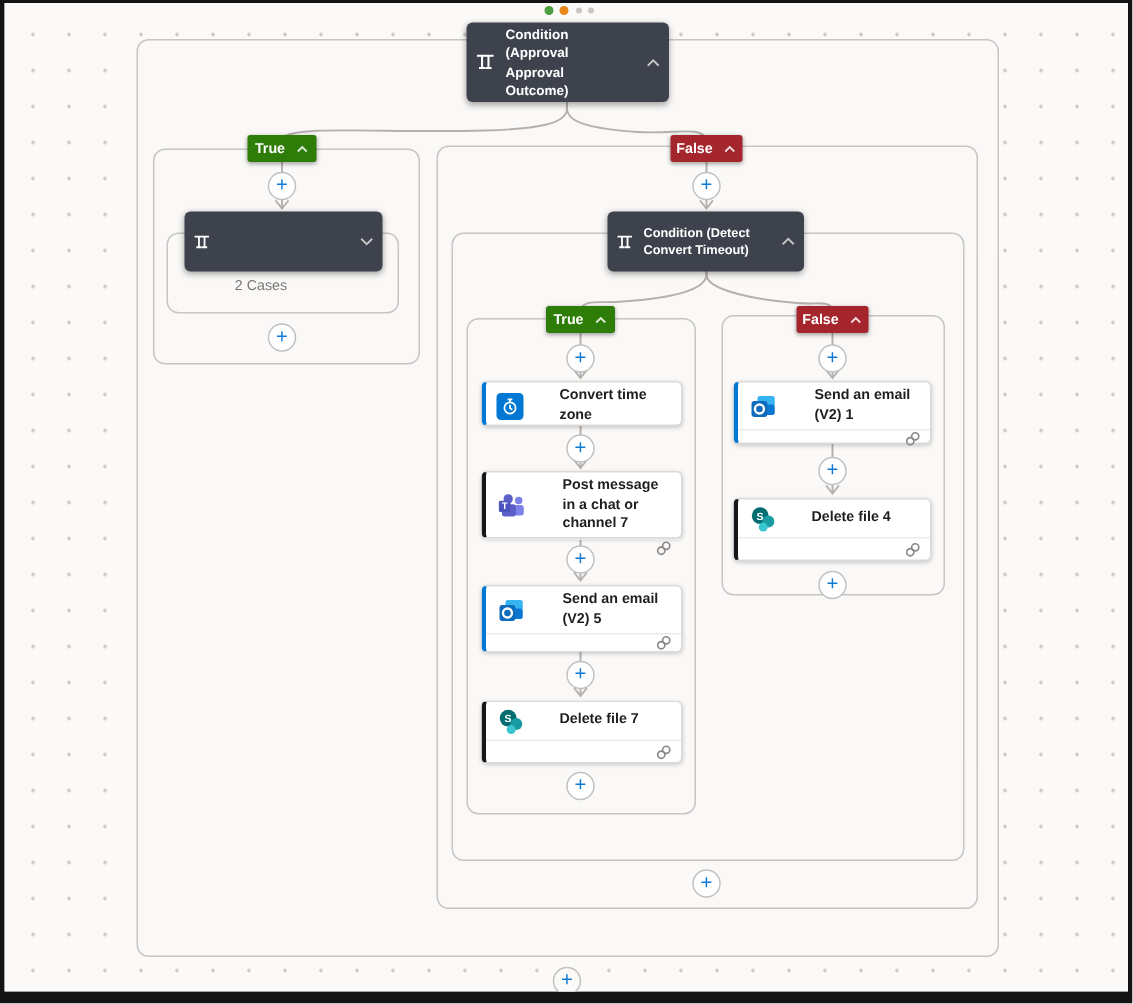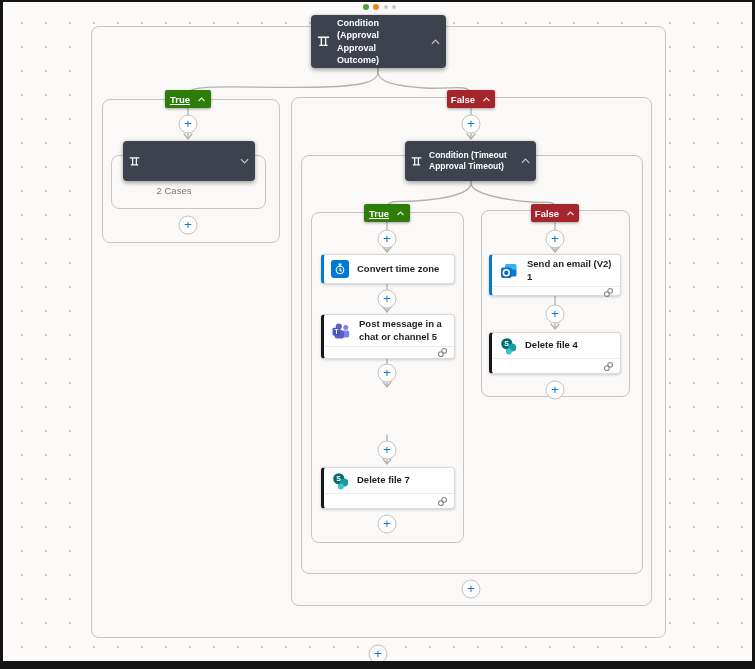--- a/index.html
+++ b/index.html
@@ -15,28 +15,28 @@
   .node{z-index:3;}
   .cond-card{position:absolute;background:#3D424C;border-radius:4px;color:#FFFFFF;
              display:flex;align-items:center;box-shadow:0 1.5px 4px rgba(0,0,0,.35);
              cursor:pointer;box-sizing:border-box;padding:3px 5px;gap:6px;z-index:3;}
   .cond-title{font-weight:bold;color:#FFFFFF;}
   .cond-chevron{color:#C8C6C4;margin-left:auto;display:flex;align-items:center;}
   .branch-label{position:absolute;height:18px;border-radius:2px;color:#FFFFFF;
                 font-size:9.5px;font-weight:bold;display:flex;align-items:center;
                 justify-content:center;gap:7px;box-shadow:0 1px 3px rgba(0,0,0,.35);
                 cursor:pointer;box-sizing:border-box;z-index:3;}
-  .lbl-true{background:#2E7D08;text-decoration:underline;}
+  .lbl-true{background:#2E7D08;}
   .lbl-false{background:#A4262C;}
   .action-card{position:absolute;background:#FFFFFF;border:1px solid #DCDAD8;border-radius:4px;
                border-left-width:3px;box-shadow:0 1px 3px rgba(0,0,0,.18);
                display:flex;flex-direction:column;cursor:pointer;box-sizing:border-box;z-index:3;}
   .stripe-blue{border-left-color:#0078D4;}
   .stripe-dark{border-left-color:#16161B;}
-  .action-main{display:flex;align-items:center;gap:8px;padding:3px 6px 3px 7px;flex:1;}
+  .action-main{display:flex;align-items:center;gap:24px;padding:3px 6px 3px 7px;flex:1;}
   .action-label{font-size:9.5px;font-weight:600;color:#1F1E1D;line-height:12.5px;}
   .action-footer{border-top:1px solid #EDEBE9;height:14px;display:flex;align-items:center;
                  justify-content:flex-end;padding:0 6px;}
   .plus-btn{position:absolute;width:19px;height:19px;border-radius:50%;background:#FFFFFF;
             border:1px solid #C3C1BF;color:#0E7AD6;display:flex;align-items:center;
             justify-content:center;transform:translate(-50%,-50%);cursor:pointer;
             box-sizing:border-box;z-index:4;}
   .plus-btn::before{content:"+";font-size:13.5px;font-weight:400;line-height:1;margin-top:-1px;}
   .plus-canvas{background:#FBFAF9;}
   .subtitle{position:absolute;text-align:center;font-size:9.5px;color:#797775;z-index:3;}
@@ -137,21 +137,21 @@
         </svg>
     </div>
     <div class="plus-btn" style="left:468px;top:122px;"></div>
 
     <div class="cond-card node" style="left:402px;top:139px;width:131px;height:40px;">
       <span class="icon-chip">
         <svg width="13" height="13" viewBox="0 0 14 14">
             <path d="M1.8,3 H12.2 M5,3 V10.4 M9,3 V10.4 M3.1,10.6 H6.9 M7.1,10.6 H10.9" stroke="#FFFFFF" stroke-width="1.3" fill="none"></path>
           </svg>
       </span>
-      <span class="cond-title" style="font-size:8.5px;line-height:11.5px;width:90px;">Condition (Timeout Approval Timeout)</span>
+      <span class="cond-title" style="font-size:8.5px;line-height:11.5px;width:90px;">Condition (Detect Convert Timeout)</span>
       <span class="cond-chevron">
         <svg width="11" height="8" viewBox="0 0 12 8">
             <polyline points="2,6 6,2 10,6" stroke="currentColor" stroke-width="1.3" fill="none"></polyline>
           </svg>
       </span>
     </div>
 
     <div class="branch-label lbl-true node" style="left:361px;top:202px;width:46px;">
       <span>True</span>
       <svg width="9" height="7" viewBox="0 0 12 8" style="opacity:.85;">
@@ -180,33 +180,54 @@
         <span class="icon-chip" style="width:20px;height:18px;">
           <svg width="20" height="18" viewBox="0 0 20 18">
             <circle cx="14.8" cy="5.6" r="2.5" fill="#7B83EB"></circle>
             <rect x="11.6" y="8.6" width="6.6" height="7" rx="2" fill="#7B83EB"></rect>
             <circle cx="7.8" cy="4.6" r="3.1" fill="#5B5FC7"></circle>
             <rect x="3.6" y="8.2" width="9.4" height="8.2" rx="2" fill="#5B5FC7"></rect>
             <rect x="1.6" y="5.8" width="7.6" height="7.6" rx="1" fill="#4B53BC"></rect>
             <text x="5.4" y="11.6" font-size="6.4" font-weight="bold" fill="#FFFFFF" text-anchor="middle" font-family="Liberation Sans, sans-serif">T</text>
           </svg>
         </span>
-        <span class="action-label" style="width:92px;">Post message in a chat or channel 5</span>
+        <span class="action-label" style="width:92px;">Post message in a chat or channel 7</span>
       </div>
       <div class="action-footer">
         <svg width="11" height="11" viewBox="0 0 12 12">
             <g stroke="#8A8886" stroke-width="1.2" fill="none">
               <circle cx="4.2" cy="7.8" r="2.6"></circle>
               <circle cx="7.8" cy="4.2" r="2.6"></circle>
             </g>
           </svg>
       </div>
     </div>
     <div class="plus-btn" style="left:384px;top:371px;"></div>
 
+    <div class="action-card stripe-blue node" style="left:318px;top:388px;width:134px;height:45px;">
+      <div class="action-main">
+        <span class="icon-chip" style="width:20px;height:19px;">
+          <svg width="20" height="19" viewBox="0 0 20 19">
+            <rect x="6" y="3" width="11.5" height="6.8" rx="1.5" fill="#35B3F1"></rect>
+            <rect x="6" y="8.6" width="11.5" height="7" rx="1.5" fill="#0A78D4"></rect>
+            <rect x="2" y="6.4" width="10.6" height="10.6" rx="2" fill="#0F6CBD"></rect>
+            <circle cx="7.3" cy="11.7" r="3" stroke="#FFFFFF" stroke-width="1.6" fill="none"></circle>
+          </svg>
+        </span>
+        <span class="action-label">Send an email (V2) 5</span>
+      </div>
+      <div class="action-footer">
+        <svg width="11" height="11" viewBox="0 0 12 12">
+            <g stroke="#8A8886" stroke-width="1.2" fill="none">
+              <circle cx="4.2" cy="7.8" r="2.6"></circle>
+              <circle cx="7.8" cy="4.2" r="2.6"></circle>
+            </g>
+          </svg>
+      </div>
+    </div>
     <div class="plus-btn" style="left:384px;top:448px;"></div>
 
     <div class="action-card stripe-dark node" style="left:318px;top:465px;width:134px;height:42px;">
       <div class="action-main">
         <span class="icon-chip" style="width:18px;height:18px;">
           <svg width="18" height="18" viewBox="0 0 18 18">
             <circle cx="7.8" cy="6.8" r="5.6" fill="#036C70"></circle>
             <circle cx="13.2" cy="10.6" r="4" fill="#1A9BA1"></circle>
             <circle cx="9.8" cy="14.4" r="3" fill="#37C6D0"></circle>
             <text x="7.6" y="9.4" font-size="7" font-weight="bold" fill="#FFFFFF" text-anchor="middle" font-family="Liberation Sans, sans-serif">S</text>

